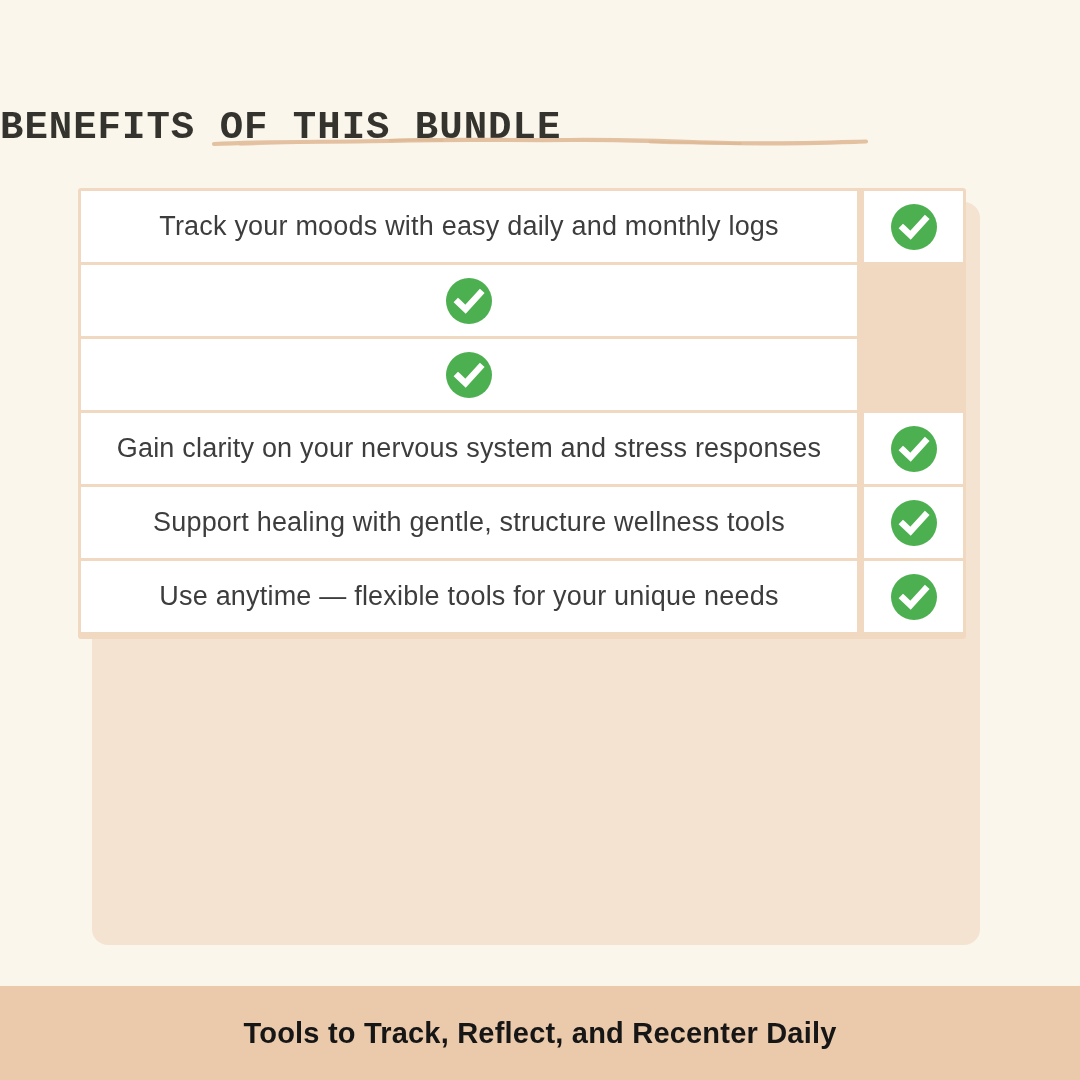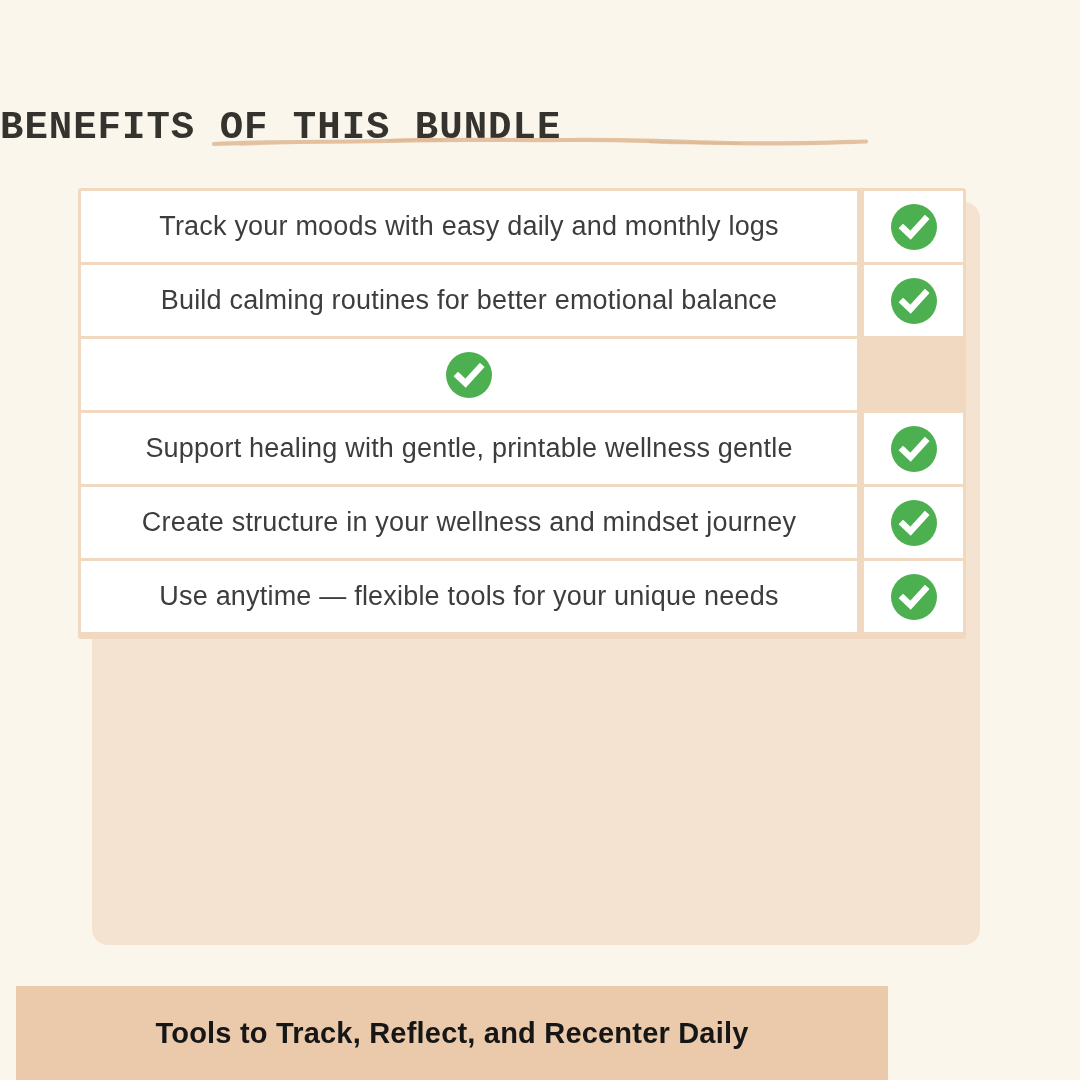--- a/index.html
+++ b/index.html
@@ -80,23 +80,23 @@
     white-space:nowrap;
     letter-spacing:0.2px;
   }
   .check-icon{
     width:46px;
     height:46px;
     display:block;
   }
   .footer-bar{
     position:absolute;
-    left:16px;
+    left:0;
     top:986px;
-    width:872px;
+    width:1080px;
     height:94px;
     background:var(--footer-bg);
     display:flex;
     align-items:center;
     justify-content:center;
   }
   .footer-text{
     font-size:29px;
     font-weight:bold;
     color:var(--footer-text);
@@ -123,60 +123,59 @@
     <div class="benefit-cell">Track your moods with easy daily and monthly logs</div>
     <div class="check-cell">
       <svg class="check-icon" viewBox="0 0 24 24">
         <circle cx="12" cy="12" r="12" fill="#4CB050"></circle>
         <path d="M6.3 12.6 L10.2 16.3 L17.8 7.9" fill="none" stroke="#FFFFFF" stroke-width="3.3" stroke-linecap="square" stroke-linejoin="miter"></path>
       </svg>
     </div>
   </div>
 
   <div class="benefit-row">
-    <div class="benefit-cell">Build calming routines for better emotional balance</div>
     <div class="check-cell">
       <svg class="check-icon" viewBox="0 0 24 24">
         <circle cx="12" cy="12" r="12" fill="#4CB050"></circle>
         <path d="M6.3 12.6 L10.2 16.3 L17.8 7.9" fill="none" stroke="#FFFFFF" stroke-width="3.3" stroke-linecap="square" stroke-linejoin="miter"></path>
       </svg>
     </div>
   </div>
 
 
   <div class="benefit-row">
     <div class="check-cell">
       <svg class="check-icon" viewBox="0 0 24 24">
         <circle cx="12" cy="12" r="12" fill="#4CB050"></circle>
         <path d="M6.3 12.6 L10.2 16.3 L17.8 7.9" fill="none" stroke="#FFFFFF" stroke-width="3.3" stroke-linecap="square" stroke-linejoin="miter"></path>
       </svg>
     </div>
   </div>
 
 
-
   <div class="benefit-row">
-    <div class="benefit-cell">Support healing with gentle, printable wellness gentle</div>
+    <div class="benefit-cell">Gain clarity on your nervous system and stress responses</div>
     <div class="check-cell">
       <svg class="check-icon" viewBox="0 0 24 24">
         <circle cx="12" cy="12" r="12" fill="#4CB050"></circle>
         <path d="M6.3 12.6 L10.2 16.3 L17.8 7.9" fill="none" stroke="#FFFFFF" stroke-width="3.3" stroke-linecap="square" stroke-linejoin="miter"></path>
       </svg>
     </div>
   </div>
 
   <div class="benefit-row">
-    <div class="benefit-cell">Create structure in your wellness and mindset journey</div>
+    <div class="benefit-cell">Support healing with gentle, structure wellness tools</div>
     <div class="check-cell">
       <svg class="check-icon" viewBox="0 0 24 24">
         <circle cx="12" cy="12" r="12" fill="#4CB050"></circle>
         <path d="M6.3 12.6 L10.2 16.3 L17.8 7.9" fill="none" stroke="#FFFFFF" stroke-width="3.3" stroke-linecap="square" stroke-linejoin="miter"></path>
       </svg>
     </div>
   </div>
+
 
 
   <div class="benefit-row">
     <div class="benefit-cell">Use anytime — flexible tools for your unique needs</div>
     <div class="check-cell">
       <svg class="check-icon" viewBox="0 0 24 24">
         <circle cx="12" cy="12" r="12" fill="#4CB050"></circle>
         <path d="M6.3 12.6 L10.2 16.3 L17.8 7.9" fill="none" stroke="#FFFFFF" stroke-width="3.3" stroke-linecap="square" stroke-linejoin="miter"></path>
       </svg>
     </div>

